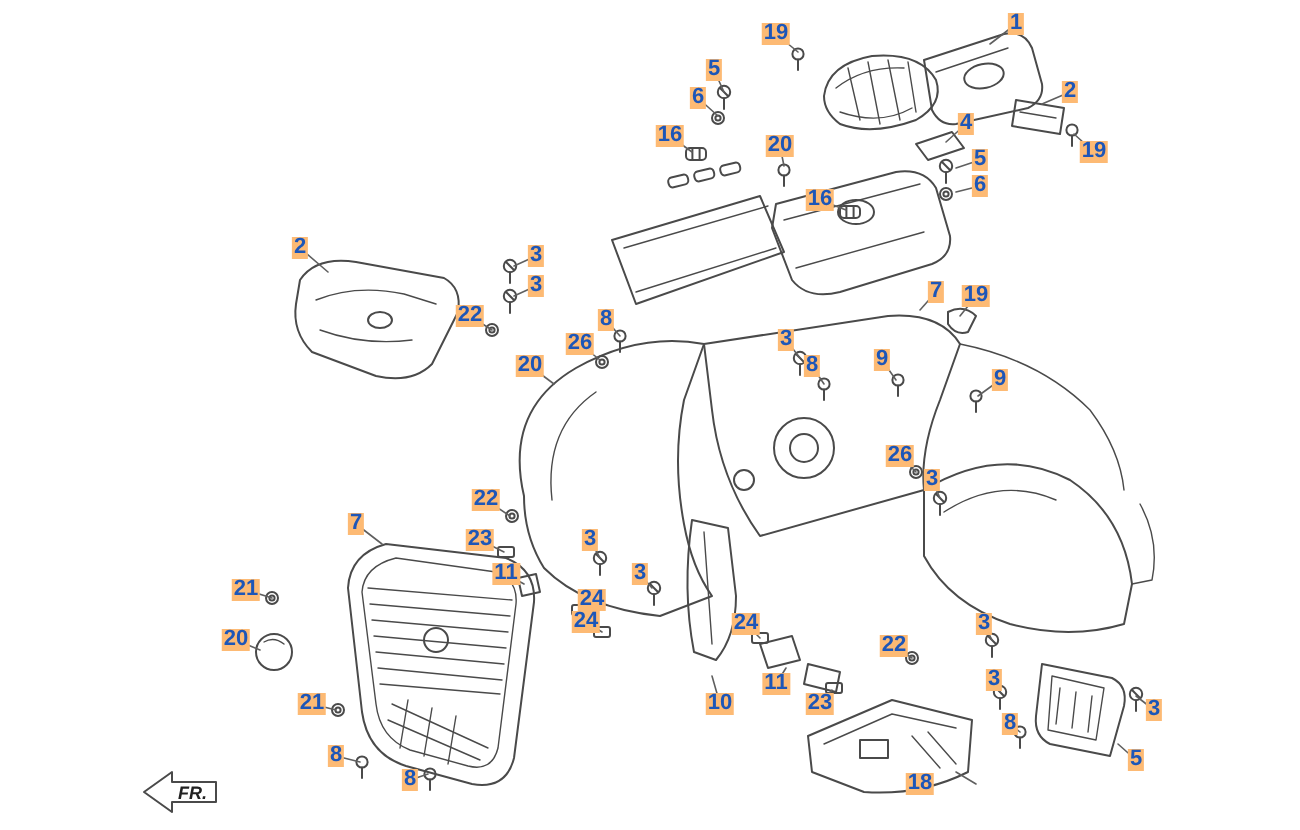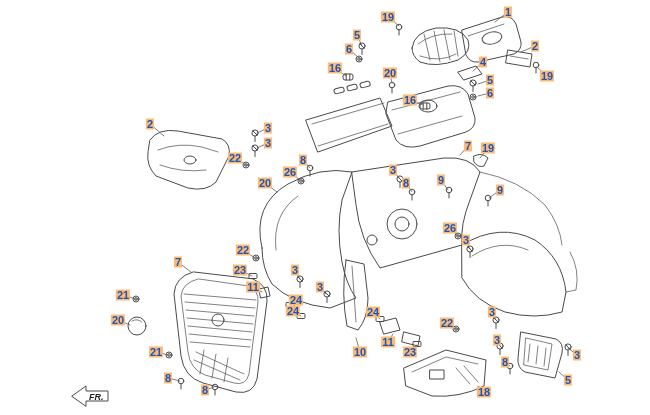--- a/index.html
+++ b/index.html
@@ -289,17 +289,17 @@
       <div class="callout" style="left: 168px; top: 378px; color: rgb(29, 86, 184);">8</div>
       <div class="callout" style="left: 205px; top: 390px; color: rgb(29, 86, 184);">8</div>
       <div class="callout" style="left: 360px; top: 352px; color: rgb(29, 86, 184);">10</div>
       <div class="callout" style="left: 373px; top: 312px; color: rgb(29, 86, 184);">24</div>
       <div class="callout" style="left: 388px; top: 342px; color: rgb(29, 86, 184);">11</div>
       <div class="callout" style="left: 410px; top: 352px; color: rgb(29, 86, 184);">23</div>
       <div class="callout" style="left: 447px; top: 323px; color: rgb(29, 86, 184);">22</div>
       <div class="callout" style="left: 492px; top: 312px; color: rgb(29, 86, 184);">3</div>
       <div class="callout" style="left: 497px; top: 340px; color: rgb(29, 86, 184);">3</div>
       <div class="callout" style="left: 505px; top: 362px; color: rgb(29, 86, 184);">8</div>
-      <div class="callout" style="left: 484px; top: 392px; color: rgb(29, 86, 184);">18</div>
+      <div class="callout" style="left: 460px; top: 392px; color: rgb(29, 86, 184);">18</div>
       <div class="callout" style="left: 568px; top: 380px; color: rgb(29, 86, 184);">5</div>
       <div class="callout" style="left: 577px; top: 355px; color: rgb(29, 86, 184);">3</div>
     </div>
 </div>
 
 </body></html>

